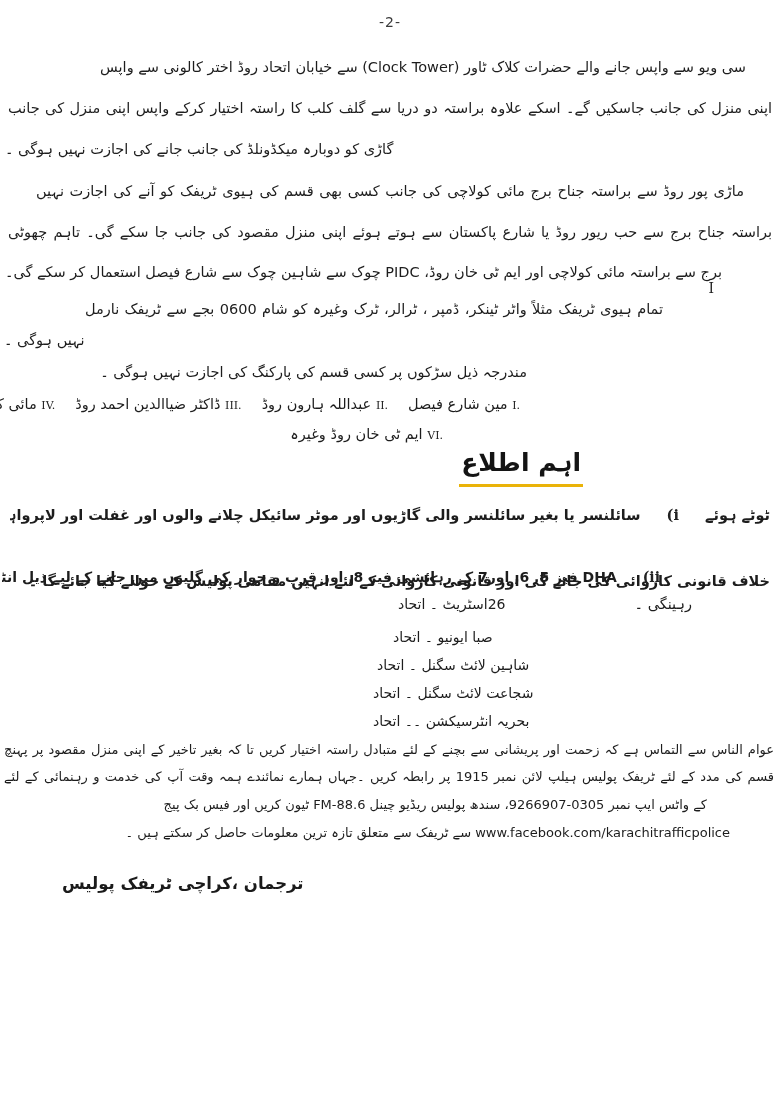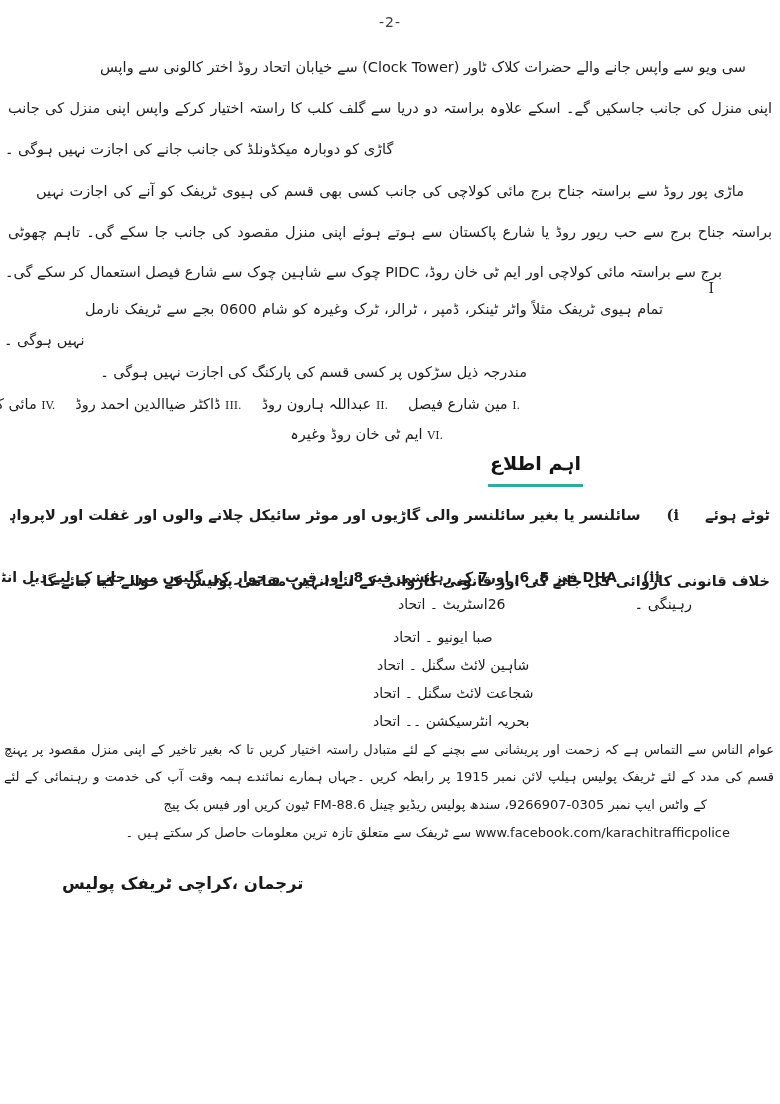--- a/index.html
+++ b/index.html
@@ -34,22 +34,22 @@
   .rn{font-family:"DejaVu Serif",serif;font-size:11px;color:#222;}
   .marker{font-family:"DejaVu Serif",serif;color:#222;}
   .flexrow{display:flex;align-items:baseline;}
   .pagenum{
     position:absolute;top:14px;left:0;right:0;
     text-align:center;font-size:14px;letter-spacing:1px;color:#3a3a3a;
     font-family:"DejaVu Sans",sans-serif;
   }
   .heading{
     position:absolute;top:446px;right:197px;
-    direction:rtl;font-weight:bold;font-size:19px;line-height:34px;
-    padding:0 2px 4px 2px;border-bottom:3px solid #14b8a6;
+    direction:rtl;font-weight:bold;font-size:25px;line-height:34px;
+    padding:0 2px 4px 2px;border-bottom:3px solid #eab308;
     color:#141414;white-space:nowrap;
   }
   .sig{
     position:absolute;top:874px;left:62px;
     direction:rtl;font-weight:bold;font-size:16.5px;color:#1a1a1a;white-space:nowrap;
   }
   .imark{
     position:absolute;top:280px;right:66px;
     font-family:"DejaVu Serif",serif;font-size:14px;color:#222;
   }

